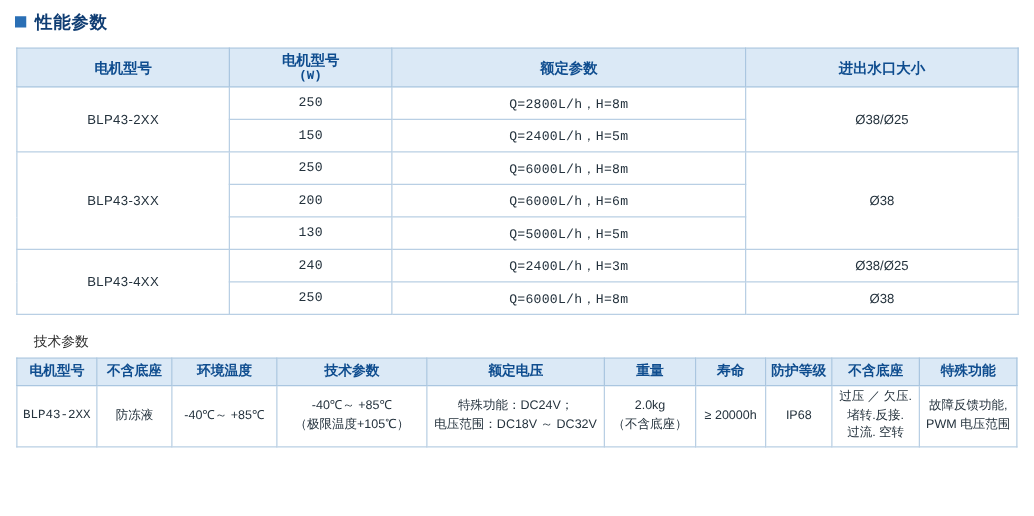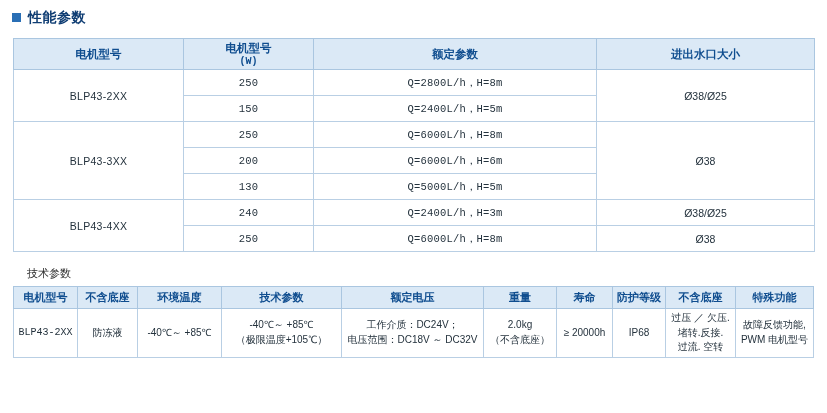--- a/index.html
+++ b/index.html
@@ -208,36 +208,36 @@
       <tbody>
         <tr>
           <td class="t-mono">BLP43-2XX</td>
           <td>防冻液</td>
           <td>-40℃～ +85℃</td>
           <td>
             <span class="ln">-40℃～ +85℃</span>
             <span class="ln">（极限温度+105℃）</span>
           </td>
           <td>
-            <span class="ln">工作介质：DC24V；</span>
+            <span class="ln">特殊功能：DC24V；</span>
             <span class="ln">电压范围：DC18V ～ DC32V</span>
           </td>
           <td>
             <span class="ln">2.0kg</span>
             <span class="ln">（不含底座）</span>
           </td>
           <td>≥ 20000h</td>
           <td>IP68</td>
           <td>
             <span class="ln">过压 ／ 欠压.</span>
             <span class="ln">堵转.反接.</span>
             <span class="ln">过流. 空转</span>
           </td>
           <td>
             <span class="ln">故障反馈功能,</span>
-            <span class="ln">PWM 电机型号</span>
+            <span class="ln">PWM 电压范围</span>
           </td>
         </tr>
       </tbody>
     </table>
   </div>
 
 </div>
 
 </body></html>

